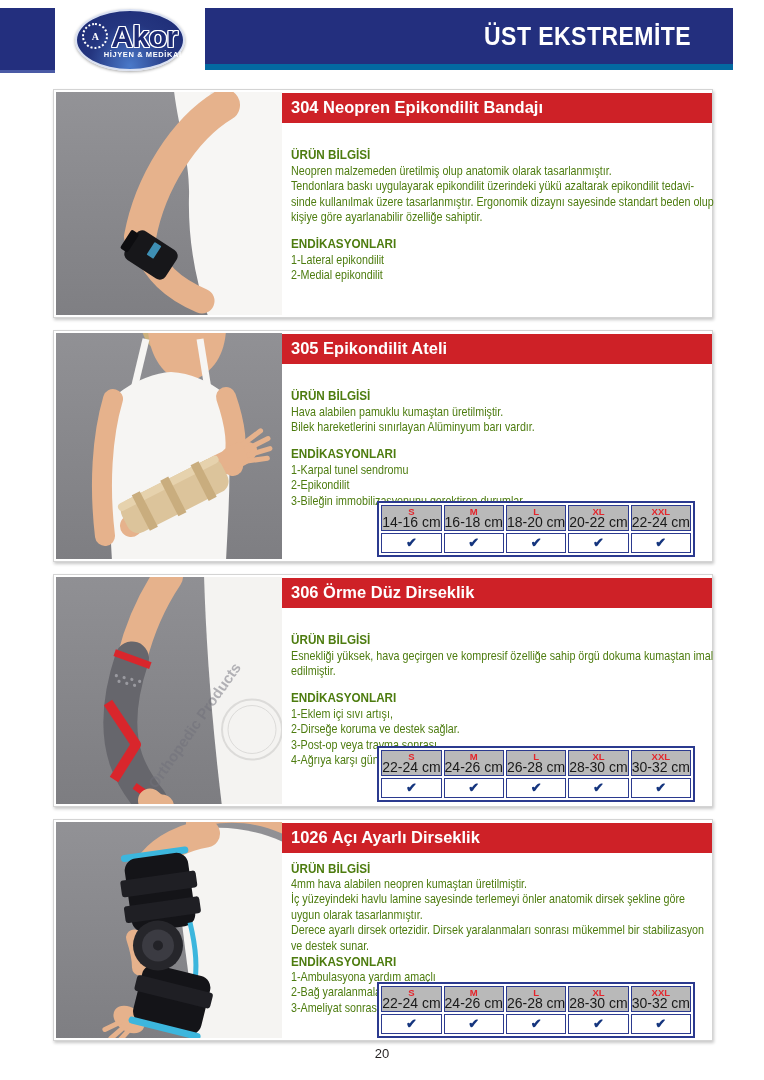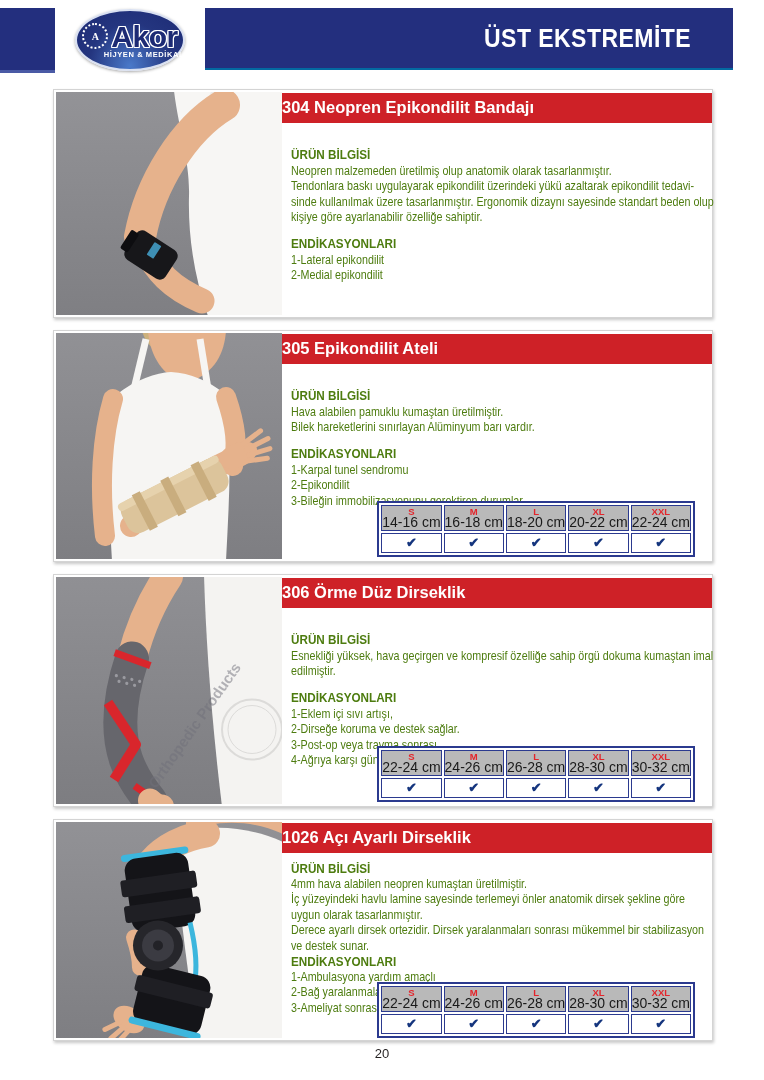--- a/index.html
+++ b/index.html
@@ -2,21 +2,21 @@
 <html><head>
 <meta charset="utf-8">
 <style>
   html,body { margin:0; padding:0; background:#ffffff; }
   body { width:764px; height:1080px; position:relative; font-family:"Liberation Sans", sans-serif; }
   .page { position:absolute; left:0; top:0; width:764px; height:1080px; background:#fff; overflow:hidden; }
 
   
   .hdr-left { position:absolute; left:0; top:8px; width:55px; height:62px; background:#232f7e; border-bottom:3px solid #4a5aa5; }
   .hdr-logo-zone { position:absolute; left:55px; top:6px; width:150px; height:68px; background:#fff; display:flex; align-items:center; justify-content:center; }
-  .hdr-main { position:absolute; left:205px; top:8px; width:528px; height:62px; background:#232f7e; border-bottom:2px solid #0369a1; display:flex; align-items:center; justify-content:flex-end; padding-right:42px; box-sizing:border-box; }
+  .hdr-main { position:absolute; left:205px; top:8px; width:528px; height:62px; background:#232f7e; border-bottom:6px solid #0369a1; display:flex; align-items:center; justify-content:flex-end; padding-right:42px; box-sizing:border-box; }
   .page-title { color:#fff; font-size:25px; font-weight:bold; letter-spacing:.5px; white-space:nowrap; transform:scaleX(.92); transform-origin:100% 50%; }
 
   .logo-oval { width:106px; height:58px; border-radius:50%; border:2px solid #d9e0f1;
       background:radial-gradient(ellipse at 50% 95%, #4a79c9 0%, #24357f 55%, #1c2a74 100%);
       box-shadow:0 1px 3px rgba(0,0,0,.35); display:flex; flex-direction:column; align-items:center; justify-content:center; }
   .logo-row { display:flex; align-items:center; gap:3px; margin-top:2px; }
   .emblem { width:22px; height:22px; border-radius:50%; border:2px dotted #fff; display:flex; align-items:center; justify-content:center; flex:none; }
   .emblem-a { color:#fff; font-size:10px; font-weight:bold; font-family:"Liberation Serif", serif; }
   .brand-name { font-size:30px; font-weight:bold; color:#1c2a74; letter-spacing:-.5px; line-height:23px;
       text-shadow:-1px -1px 0 #fff,1px -1px 0 #fff,-1px 1px 0 #fff,1px 1px 0 #fff,0 -1px 0 #fff,0 1px 0 #fff,-1px 0 0 #fff,1px 0 0 #fff; }
@@ -26,21 +26,21 @@
   .card { position:absolute; left:53px; width:660px; background:#fff; border:1px solid #d4d4d4; box-sizing:border-box; box-shadow:1px 2px 3px rgba(0,0,0,.22); }
   #card-304  { top:89px;  height:229px; }
   #card-305  { top:330px; height:232px; }
   #card-306  { top:574px; height:233px; }
   #card-1026 { top:819px; height:222px; }
 
   .photo { position:absolute; left:2px; top:2px; bottom:2px; width:226px; overflow:hidden; background:#8a8a8e; }
   .photo svg { display:block; width:100%; height:100%; }
 
   .content { position:absolute; left:228px; right:0; top:0; bottom:0; }
-  .titlebar { margin-top:3px; height:30px; background:#ce2127; color:#fff; font-size:17px; font-weight:bold; line-height:30px; white-space:nowrap; }
+  .titlebar { margin-top:3px; height:30px; background:#ce2127; color:#fff; font-size:17px; font-weight:bold; line-height:30px; padding-left:9px; white-space:nowrap; }
   .titlebar span { display:inline-block; transform:scaleX(.97); transform-origin:0 50%; }
   .body { padding:24px 8px 0 9px; color:#4d7c0f; }
   h3.sec { margin:10px 0 2px; font-size:13px; line-height:15px; font-weight:bold; white-space:nowrap; transform:scaleX(.9); transform-origin:0 50%; }
   .body h3.sec:first-child { margin-top:0; }
   .ln { font-size:12.2px; line-height:15.4px; white-space:nowrap; transform:scaleX(.88); transform-origin:0 50%; }
 
   .tight .body { padding-top:8px; }
   .tight h3.sec { margin:0 0 1px; }
 
   

